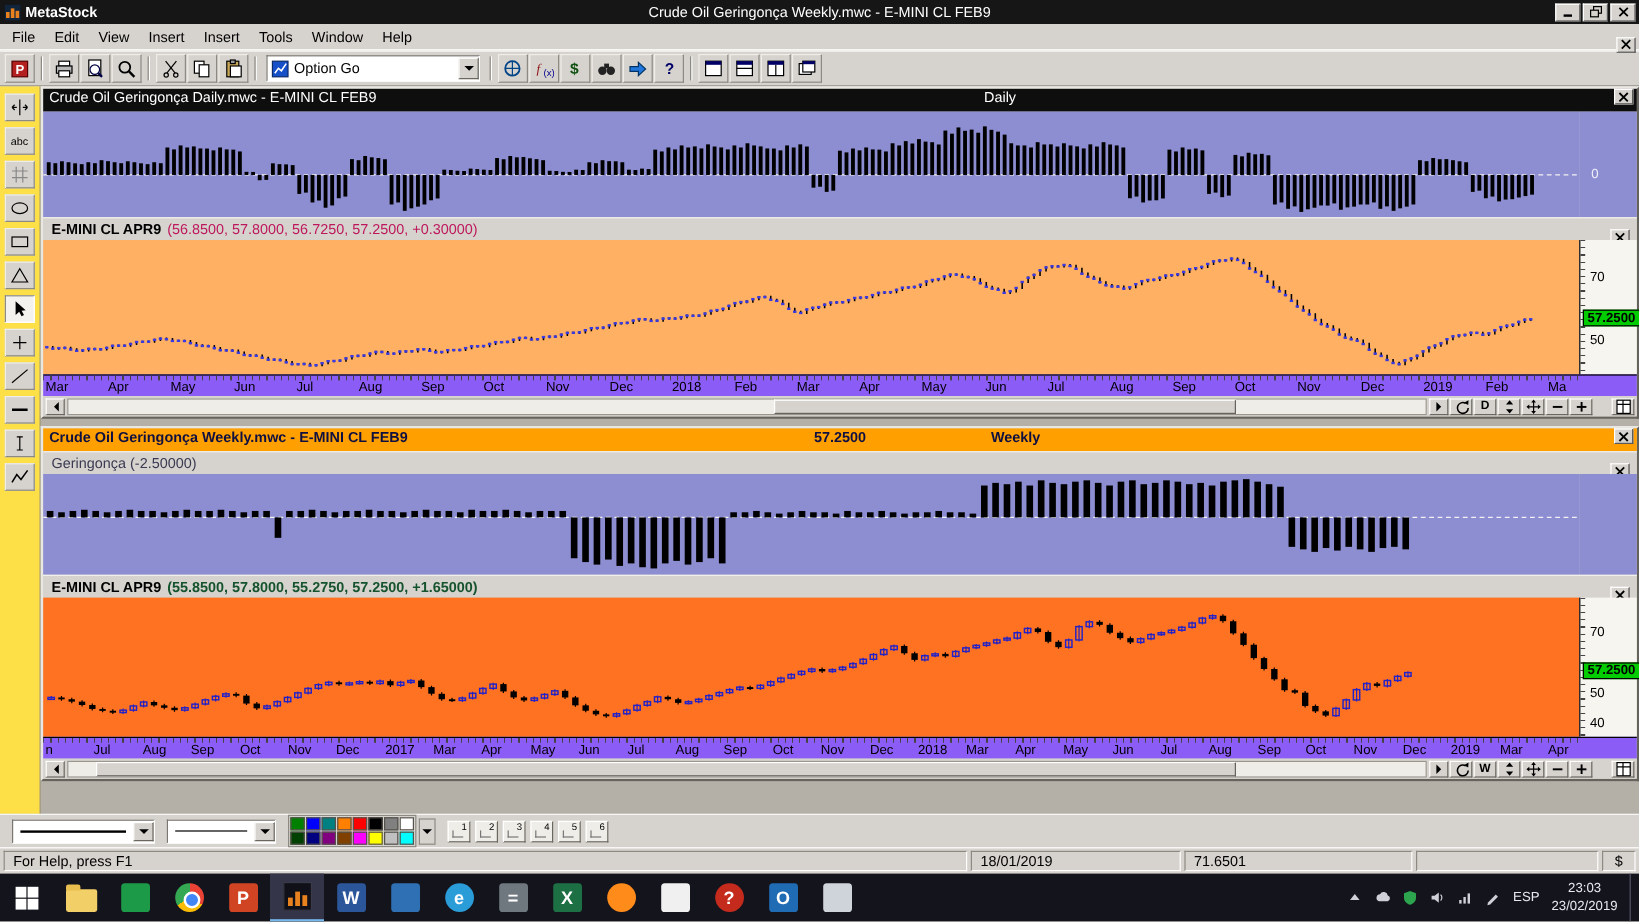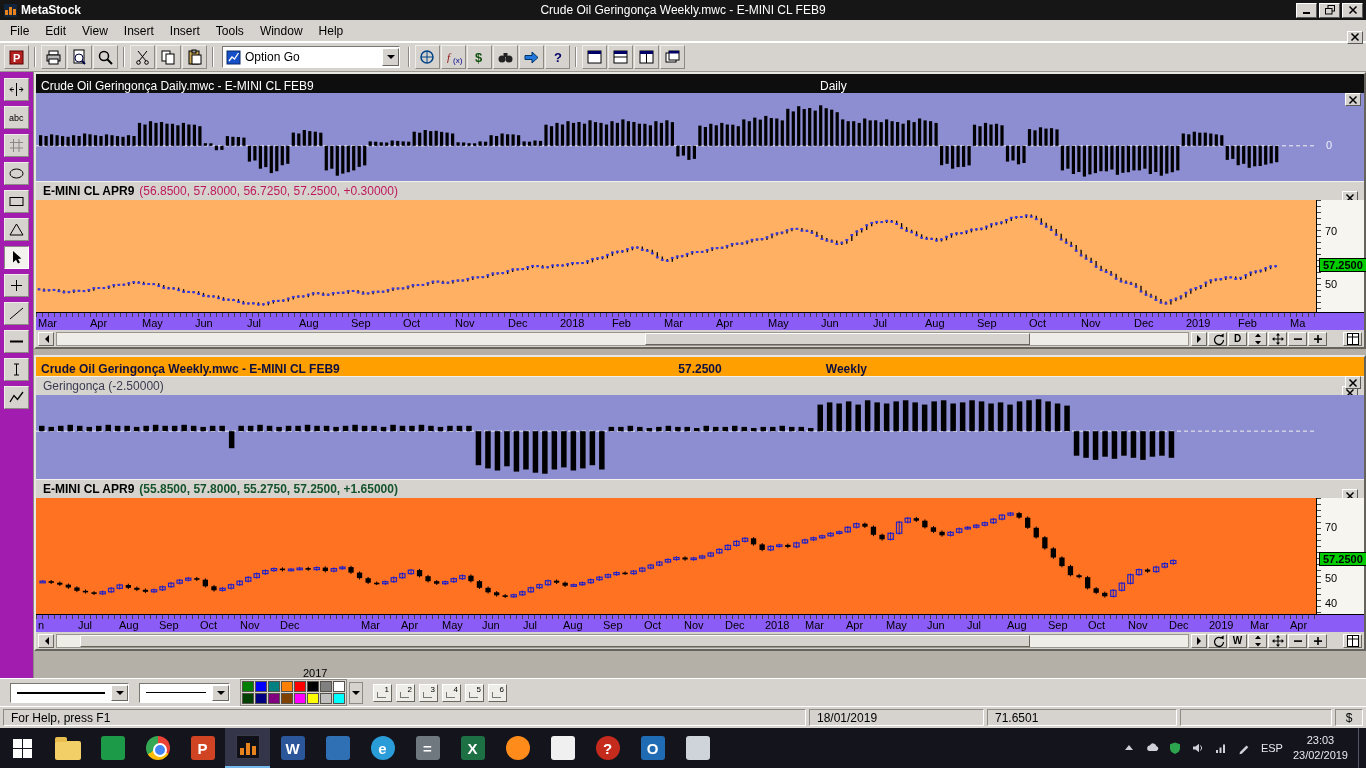--- a/index.html
+++ b/index.html
@@ -20,27 +20,27 @@
   
   .toolbar{height:30px;background:#d6d3ce;display:flex;align-items:center;gap:1px;padding:0 4px;border-top:1px solid #fff;border-bottom:1px solid #9a968e}
   .tbtn{width:25px;height:24px;display:flex;align-items:center;justify-content:center;border:1px solid;border-color:#efede8 #8d8a83 #8d8a83 #efede8;background:#d6d3ce}
   .tsep{width:2px;height:20px;border-left:1px solid #8d8a83;border-right:1px solid #fff;margin:0 4px}
   .combo{display:flex;align-items:center;height:22px;width:178px;background:#fff;border:1px solid;border-color:#7a7770 #fff #fff #7a7770;margin:0 3px;padding-left:3px;gap:4px}
   .combo .cval{flex:1}
   .combo .carr{width:17px;height:18px;background:#d6d3ce;border:1px solid;border-color:#fff #6a675f #6a675f #fff;display:flex;align-items:center;justify-content:center}
   .tri-d{width:0;height:0;border:4px solid transparent;border-top-color:#000;margin-top:4px}
   
   .main{height:606px;display:flex}
-  .lefttools{width:34px;background:#a21caf;border-right:1px solid #8d8a83;display:flex;flex-direction:column;align-items:center;gap:5px;padding-top:6px}
+  .lefttools{width:34px;background:#fde047;border-right:1px solid #8d8a83;display:flex;flex-direction:column;align-items:center;gap:5px;padding-top:6px}
   .ltbtn{width:25px;height:23px;display:flex;align-items:center;justify-content:center;border:1px solid;border-color:#efede8 #8d8a83 #8d8a83 #efede8;background:#d6d3ce}
   .ltbtn.active{background:#f4f2ee;border-color:#8d8a83 #fff #fff #8d8a83}
   .workspace{flex:1;background:#b4b0a8;display:flex;flex-direction:column}
   .child{width:1332px;background:#d6d3ce;border:2px solid;border-color:#e9e7e2 #66635c #66635c #e9e7e2}
   .child.daily{margin-bottom:6px}
-  .child-title{height:19px;display:flex;align-items:flex-end;position:relative;padding:0 3px;font-size:12px}
+  .child-title{height:19px;display:flex;align-items:flex-start;position:relative;padding:0 3px;font-size:12px}
   .ct-daily{background:#0e0e0e;color:#fff}
   .ct-weekly{background:#ffa000;color:#101040;font-weight:bold}
   .ct-title{z-index:2;padding-left:2px}
   .ct-quote{position:absolute;left:0;right:0;text-align:center}
   .ct-period{margin-left:auto;z-index:2;padding-right:5px}
   .strip{height:19px;background:#d6d3ce;display:flex;align-items:center;padding-left:7px;position:relative;border-top:1px solid #f2f0ec;font-size:12px}
   .strip .lbl-ind{color:#3a3a52}
   .strip .lbl-sym{color:#000;font-weight:bold;margin-right:5px}
   .ohlc-daily{color:#be185d}
   .ohlc-weekly{color:#14532d;font-weight:bold}
@@ -1741,21 +1741,21 @@
             </div>
         </div>
         <div class="xaxis" id="xaxis-weekly">
             <span class="lbl" style="left: 2px;">n</span>
             <span class="lbl" style="left: 42px;">Jul</span>
             <span class="lbl" style="left: 83px;">Aug</span>
             <span class="lbl" style="left: 123px;">Sep</span>
             <span class="lbl" style="left: 164px;">Oct</span>
             <span class="lbl" style="left: 204px;">Nov</span>
             <span class="lbl" style="left: 244px;">Dec</span>
-            <span class="lbl" style="left: 267px; margin-top: 48px;">2017</span>
+            <span class="lbl" style="left: 285px;">2017</span>
             <span class="lbl" style="left: 325px;">Mar</span>
             <span class="lbl" style="left: 365px;">Apr</span>
             <span class="lbl" style="left: 406px;">May</span>
             <span class="lbl" style="left: 446px;">Jun</span>
             <span class="lbl" style="left: 487px;">Jul</span>
             <span class="lbl" style="left: 527px;">Aug</span>
             <span class="lbl" style="left: 567px;">Sep</span>
             <span class="lbl" style="left: 608px;">Oct</span>
             <span class="lbl" style="left: 648px;">Nov</span>
             <span class="lbl" style="left: 689px;">Dec</span>

